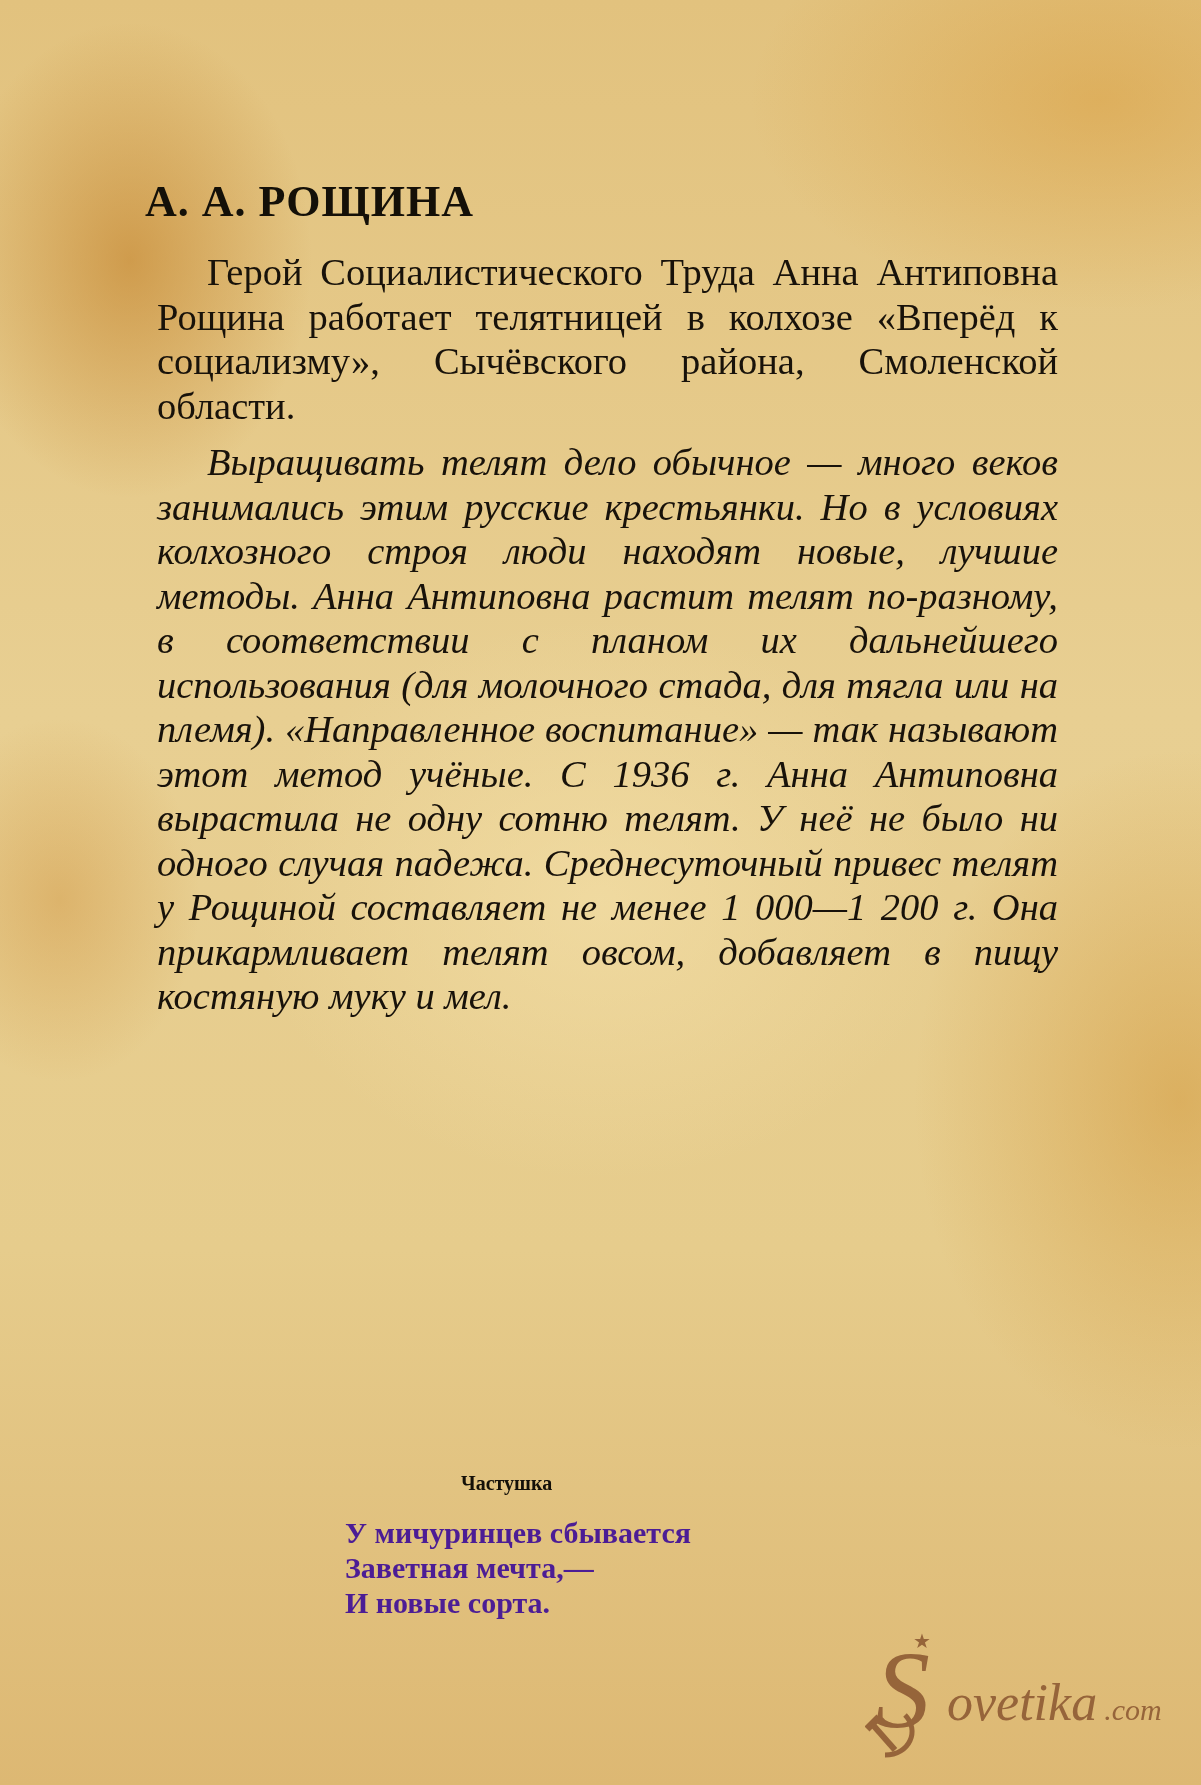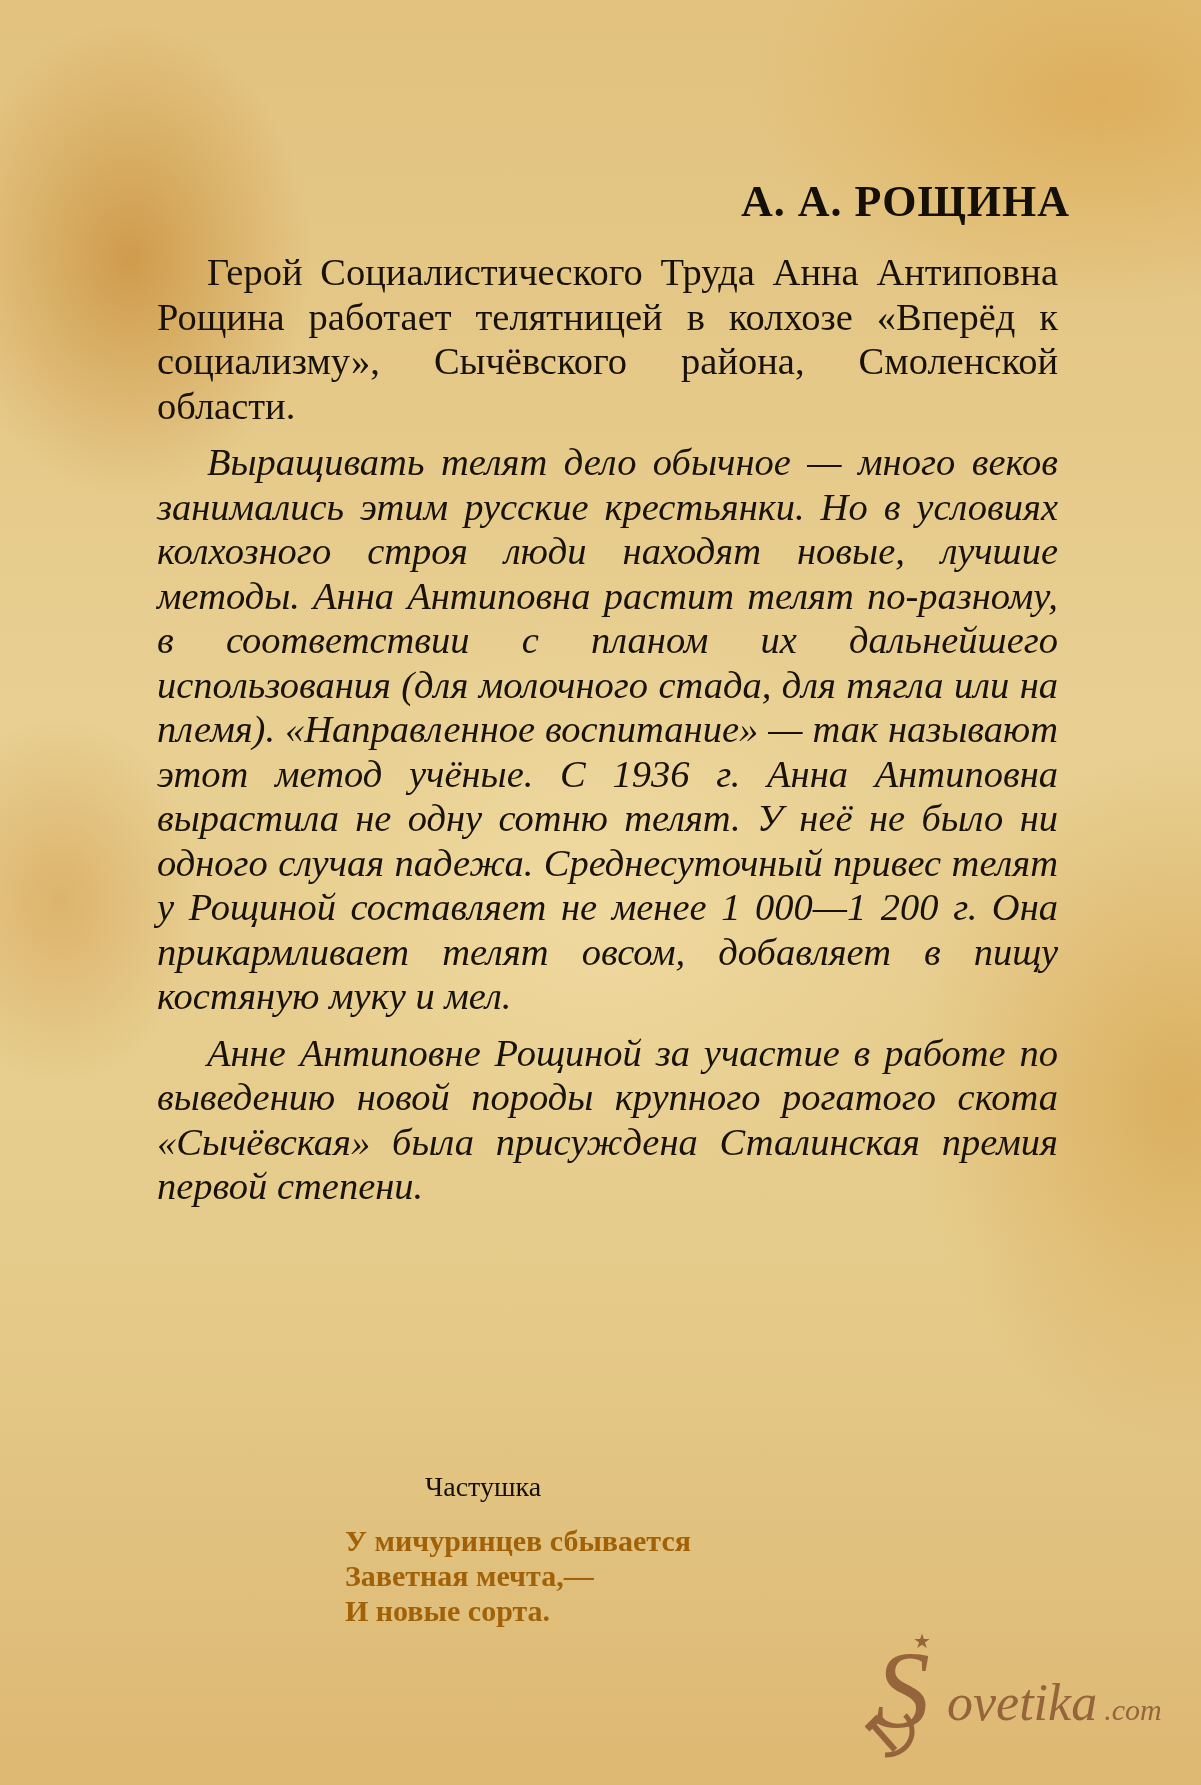--- a/index.html
+++ b/index.html
@@ -18,21 +18,21 @@
       font-family: "Liberation Serif", "DejaVu Serif", serif;
       color: #141008;
     }
     .page {
       position: absolute;
       left: 145px;
       top: 180px;
       width: 925px;
     }
     .title {
-      text-align: right;
+      text-align: left;
       font-family: "Liberation Serif", serif;
       font-weight: bold;
       font-size: 44px;
       letter-spacing: 1px;
       margin: 0 0 26px 0;
       line-height: 1;
     }
     .para {
       font-size: 38.5px;
       line-height: 44.5px;
@@ -45,32 +45,32 @@
     }
     .para + .para { margin-top: 0; font-style: italic; }
     .poem {
       position: absolute;
       left: 345px;
       top: 1473px;
       width: 520px;
       font-family: "Liberation Serif", serif;
     }
     .poem-title {
-      font-weight: normal;
-      font-size: 28px;
-      margin-left: 80px;
+      font-weight: bold;
+      font-size: 20px;
+      margin-left: 116px;
       margin-bottom: 22px;
       line-height: 1;
     }
     .poem-line {
       font-size: 30px;
       font-weight: bold;
       line-height: 35px;
       white-space: nowrap;
-      color: #a16207;
+      color: #4c1d95;
     }
     .watermark {
       position: absolute;
       left: 865px;
       top: 1635px;
       width: 330px;
       height: 130px;
       color: #8a5630;
       opacity: 0.85;
     }
@@ -100,21 +100,20 @@
       font-size: 20px;
     }
   </style>
 </head>
 <body>
 
 <div class="page">
   <h1 class="title">А. А. РОЩИНА</h1>
   <p class="para">Герой Социалистического Труда Анна Антиповна Рощина работает телятницей в колхозе «Вперёд к социализму», Сычёвского района, Смоленской области.</p>
   <p class="para">Выращивать телят дело обычное — много веков занимались этим русские крестьянки. Но в условиях колхозного строя люди находят новые, лучшие методы. Анна Антиповна растит телят по-разному, в соответствии с планом их дальнейшего использования (для молочного стада, для тягла или на племя). «Направленное воспитание» — так называют этот метод учёные. С 1936 г. Анна Антиповна вырастила не одну сотню телят. У неё не было ни одного случая падежа. Среднесуточный привес телят у Рощиной составляет не менее 1 000—1 200 г. Она прикармливает телят овсом, добавляет в пищу костяную муку и мел.</p>
-  <p class="para">Анне Антиповне Рощиной за участие в работе по выведению новой породы крупного рогатого скота «Сычёвская» была присуждена Сталинская премия первой степени.</p>
 </div>
 
 <div class="poem">
   <div class="poem-title">Частушка</div>
   <div class="poem-line">У мичуринцев сбывается</div>
   <div class="poem-line">Заветная мечта,—</div>
   <div class="poem-line">И новые сорта.</div>
 </div>
 
 <div class="watermark">

